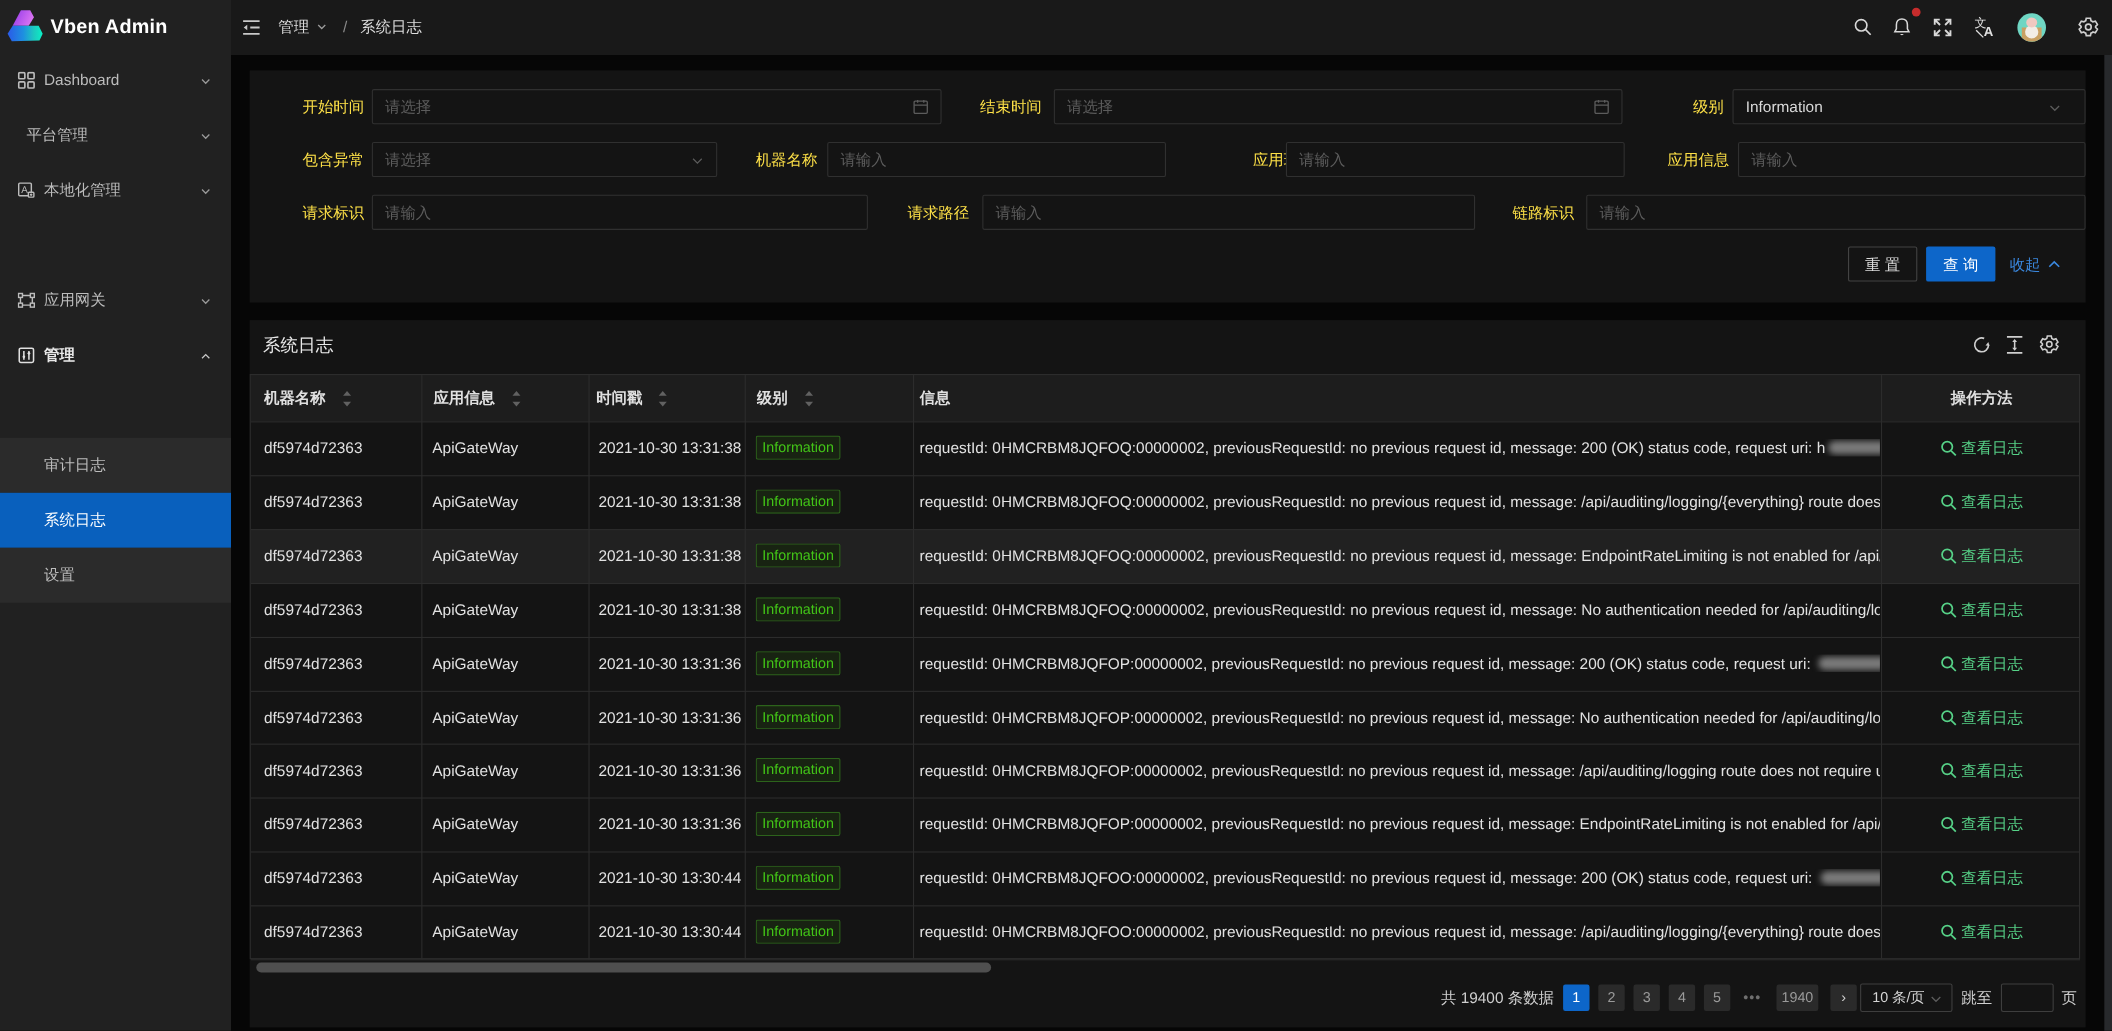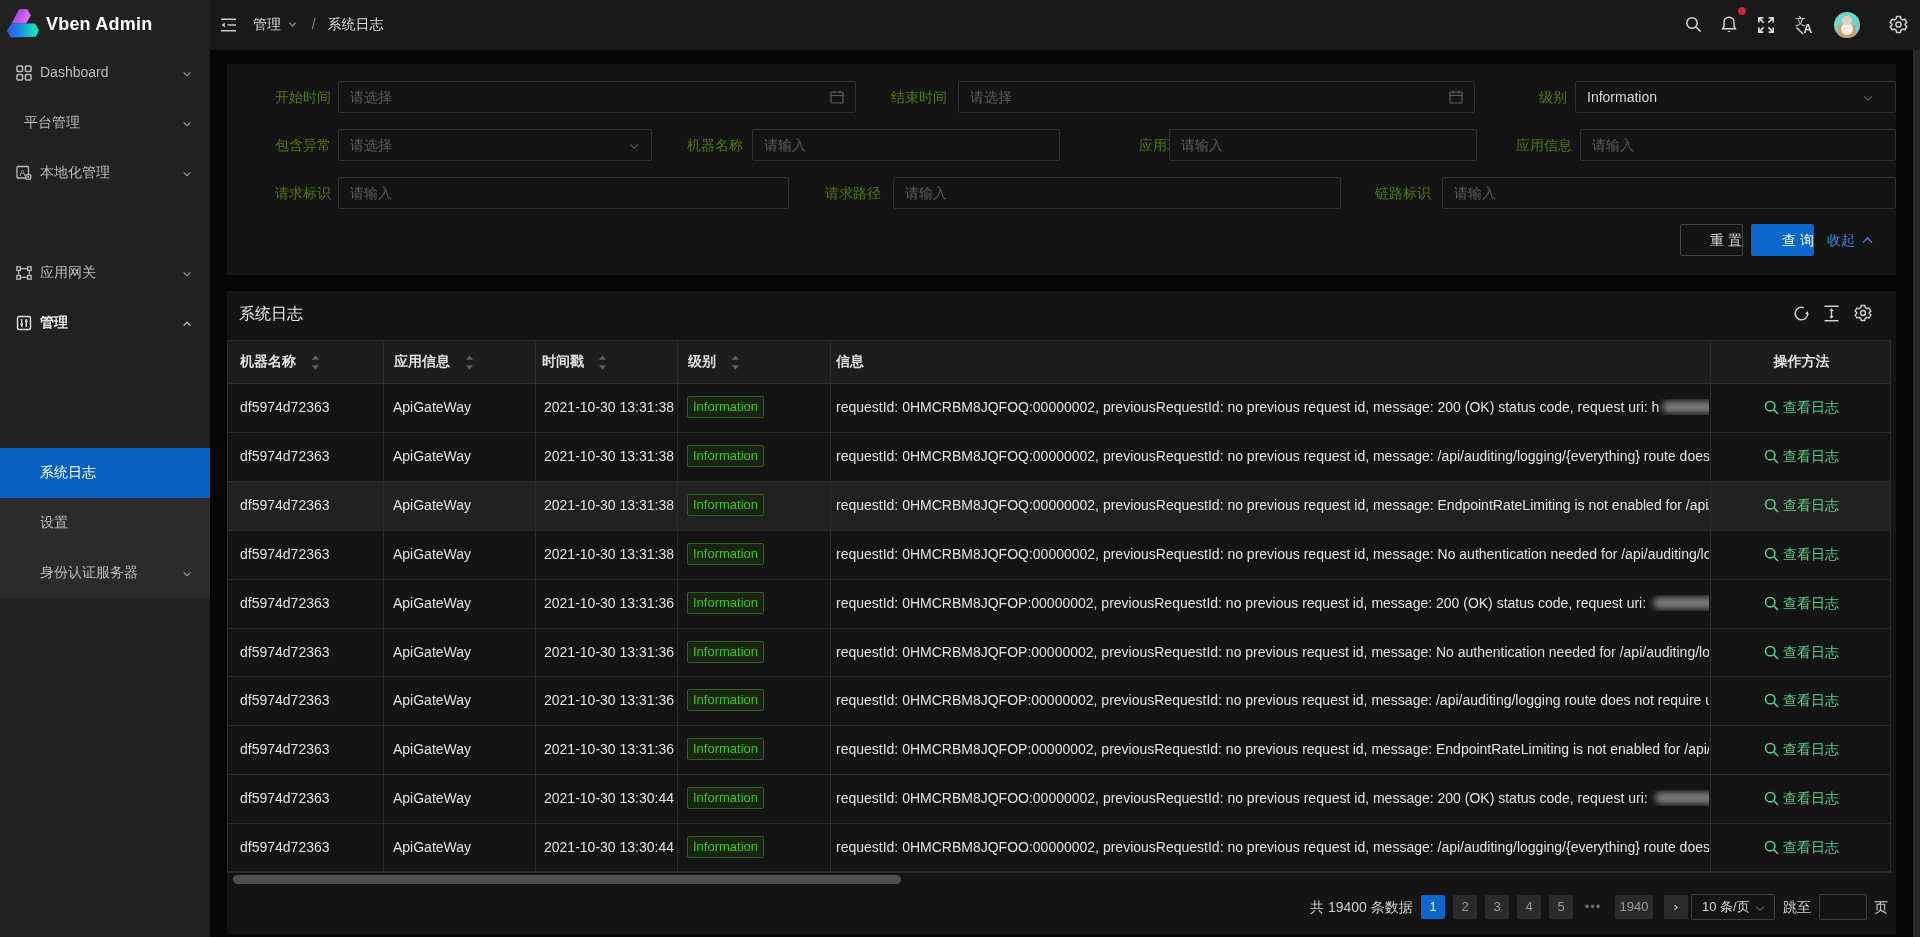--- a/index.html
+++ b/index.html
@@ -19,25 +19,25 @@
 .sel { background:#0960bd; color:#fff; }
 .chev svg, .ico svg { display:block; }
 
 #header { position:absolute; left:210px; top:0; width:1710px; height:50px; background:#191919; }
 #crumb { position:absolute; left:43px; top:16px; font-size:14px; color:#ddd; }
 
 .panel { position:absolute; background:#141414; }
 #fpanel { left:227px; top:64px; width:1669px; height:211px; }
 #tpanel { left:227px; top:291px; width:1669px; height:643px; }
 
-.flabel { position:absolute; font-size:14px; color:#4d7c0f; height:16px; line-height:16px; text-align:right; }
+.flabel { position:absolute; font-size:14px; color:#fde047; height:16px; line-height:16px; text-align:right; }
 .finput { position:absolute; height:32px; border:1px solid #303030; border-radius:2px; background:#141414;
   font-size:14px; color:#5c5c5c; line-height:30px; padding-left:11px; }
 .fsel-chev { position:absolute; top:13px; width:10px; height:7px; }
-.btn { position:absolute; height:32px; border-radius:2px; font-size:14px; text-align:right; line-height:30px; }
+.btn { position:absolute; height:32px; border-radius:2px; font-size:14px; text-align:center; line-height:30px; }
 
 .th, .td { position:absolute; overflow:hidden; white-space:nowrap; }
 .rowline { position:absolute; left:1px; height:1px; background:#2c2c2c; width:1663px; }
 .colline { position:absolute; top:0; width:1px; background:#2c2c2c; }
 .badge { display:inline-block; border:1px solid #2c631b; background:#182312; color:#42c417;
   font-size:13px; line-height:20px; padding:0 5px; border-radius:2px; }
 .oplink { color:#56d187; font-size:14px; }
 .redact { display:inline-block; height:12px; border-radius:6px; background:#7b7b7b; filter:blur(3px); vertical-align:-1px; margin:0 3px; }
 .pg { position:absolute; top:604px; width:24px; height:24px; border-radius:2px; background:#2a2a2a;
   color:#9a9a9a; font-size:13px; text-align:center; line-height:24px; }
@@ -171,33 +171,28 @@
           <circle cx="10.3" cy="6.2" r="1.2" fill="#e0e0e0" stroke="none"></circle>
         </svg>
       </span>
     <span class="txt" style="font-weight:bold">管理</span>
     <span class="chev">
         <svg width="10" height="10" viewBox="0 0 12 12">
           <path d="M2 8 L6 4 L10 8" fill="none" stroke="#c9c9c9" stroke-width="1.4"></path>
         </svg>
       </span>
   </div>
+  <div class="mi sub" style="top:398px">
+    <span class="txt">审计日志</span>
+  </div>
   <div class="mi sub sel" style="top:448px">
     <span class="txt">系统日志</span>
   </div>
   <div class="mi sub" style="top:498px">
     <span class="txt">设置</span>
-  </div>
-  <div class="mi sub" style="top:548px">
-    <span class="txt">身份认证服务器</span>
-    <span class="chev">
-        <svg width="10" height="10" viewBox="0 0 12 12">
-          <path d="M2 4 L6 8 L10 4" fill="none" stroke="#9a9a9a" stroke-width="1.4"></path>
-        </svg>
-      </span>
   </div>
 </div>
 <div style="position:absolute;left:1913px;top:50px;width:7px;height:887px;background:#27292c"></div>
 <div class="panel" id="fpanel">
   <div class="flabel" style="left:0;top:25px;width:104px">开始时间</div>
   <div class="finput" style="left:111px;top:17px;width:518px">请选择
     <svg style="position:absolute;right:11px;top:8px" width="14" height="14" viewBox="0 0 14 14" fill="none" stroke="#5c5c5c" stroke-width="1.2">
         <rect x="1" y="2" width="12" height="11" rx="1"></rect>
         <path d="M1 5.5 H13 M4.2 0.8 V3.4 M9.8 0.8 V3.4"></path>
       </svg></div>

